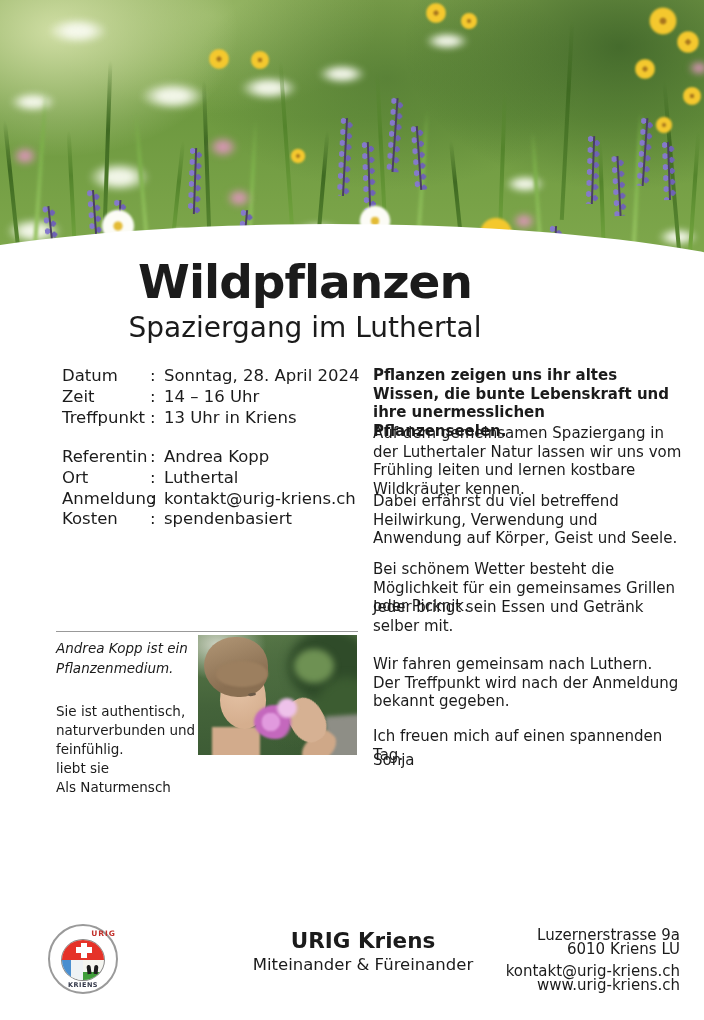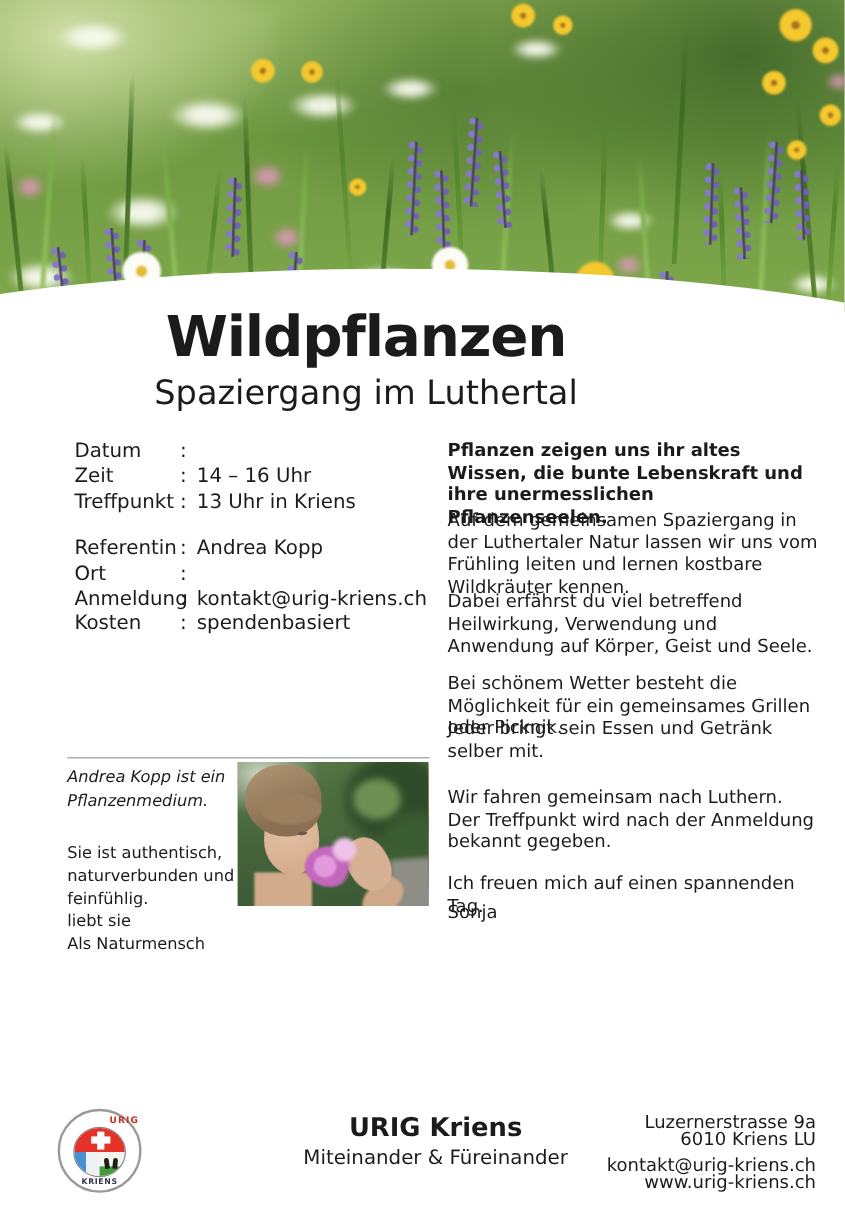--- a/index.html
+++ b/index.html
@@ -211,20 +211,21 @@
   <div class="title-block">
     <h1>Wildpflanzen</h1>
     <h2>Spaziergang im Luthertal</h2>
   </div>
 
   <div class="col-left">
     <div class="dt" style="top:0;">
       <div class="dt-row">
         <span class="dt-label">Datum</span>
         <span class="dt-colon">:</span>
+        <span class="dt-value">Sonntag, 28. April 2024</span>
       </div>
       <div class="dt-row">
         <span class="dt-label">Zeit</span>
         <span class="dt-colon">:</span>
         <span class="dt-value">14 – 16 Uhr</span>
       </div>
       <div class="dt-row">
         <span class="dt-label">Treffpunkt</span>
         <span class="dt-colon">:</span>
         <span class="dt-value">13 Uhr in Kriens</span>
@@ -232,20 +233,21 @@
     </div>
     <div class="dt" style="top:81px;">
       <div class="dt-row">
         <span class="dt-label">Referentin</span>
         <span class="dt-colon">:</span>
         <span class="dt-value">Andrea Kopp</span>
       </div>
       <div class="dt-row">
         <span class="dt-label">Ort</span>
         <span class="dt-colon">:</span>
+        <span class="dt-value">Luthertal</span>
       </div>
       <div class="dt-row">
         <span class="dt-label">Anmeldung</span>
         <span class="dt-colon">:</span>
         <span class="dt-value">kontakt@urig-kriens.ch</span>
       </div>
       <div class="dt-row">
         <span class="dt-label">Kosten</span>
         <span class="dt-colon">:</span>
         <span class="dt-value">spendenbasiert</span>

